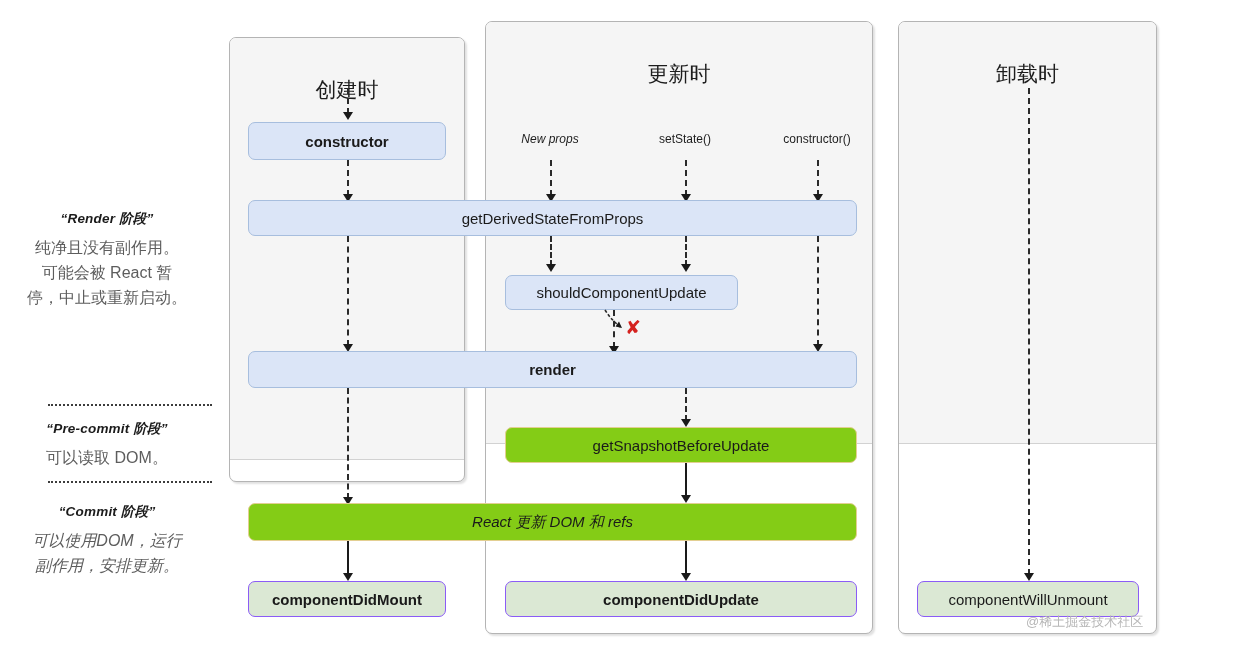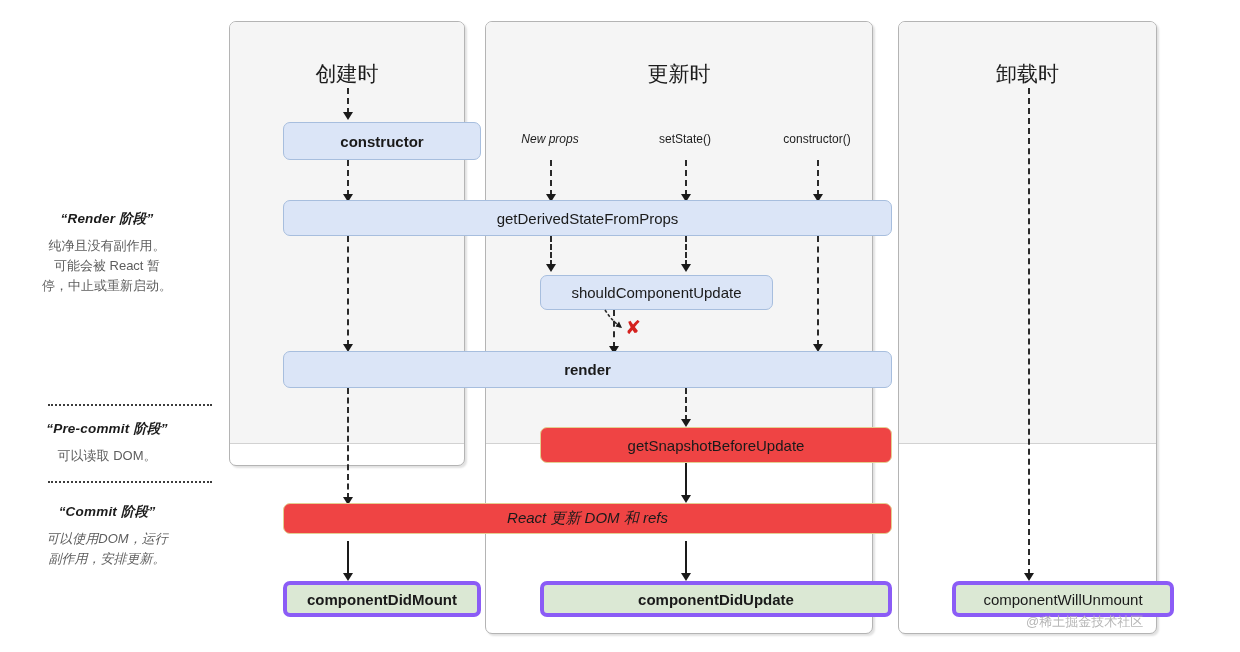--- a/index.html
+++ b/index.html
@@ -33,21 +33,21 @@
   .phase-title {
     font-size: 13.5px;
     font-weight: bold;
     color: #1b1b1b;
     letter-spacing: 0.2px;
     white-space: nowrap;
     font-style: italic;
   }
   .phase-desc {
     margin-top: 8px;
-    font-size: 13px;
+    font-size: 16px;
     line-height: 1.55;
     color: #5d5d5d;
   }
   .dotted-rule {
     position: absolute;
     left: 48px;
     width: 164px;
     height: 0;
     border-top: 2px dotted #3c3c3c;
   }
@@ -84,25 +84,24 @@
   .lbox {
     position: absolute;
     box-sizing: border-box;
     border-radius: 7px;
     display: flex;
     align-items: center;
     justify-content: center;
     font-size: 15px;
     white-space: nowrap;
     z-index: 6;
-    margin-left: 35px;
   }
   .lbox.blue   { background: #dbe5f7; border: 1px solid #a7bede; color: #1a1a1a; }
-  .lbox.yellow { background: #ef4444; border: 1px solid #e3cf92; color: #1a1a1a; }
-  .lbox.green  { background: #dbe8d4; border: 4px solid #8b5cf6; color: #1a1a1a; }
+  .lbox.yellow { background: #84cc16; border: 1px solid #e3cf92; color: #1a1a1a; }
+  .lbox.green  { background: #dbe8d4; border: 1px solid #8b5cf6; color: #1a1a1a; }
   .lbox.bold   { font-weight: bold; }
   .lbox.italic { font-style: italic; }
 
   
   .trigger {
     position: absolute;
     text-align: center;
     font-size: 12px;
     color: #1d1d1d;
     white-space: nowrap;
@@ -174,21 +173,21 @@
   <div class="dotted-rule" style="top:481px;"></div>
 
   <div class="phase-block" style="top:503px;">
     <div class="phase-title">“Commit 阶段”</div>
     <div class="phase-desc" style="white-space:pre-line;font-style:italic;">可以使用DOM，运行
 副作用，安排更新。</div>
   </div>
 
 </div>
 
-<div class="panel" style="left:229px; top:21px; width:236px; height:445px;">
+<div class="panel" style="left:229px; top:37px; width:236px; height:445px;">
   <div class="panel-top" style="height:421px;"></div>
   <div class="panel-title" style="top:38px;">创建时</div>
 </div>
 
 <div class="panel" style="left:485px; top:21px; width:388px; height:613px;">
   <div class="panel-top" style="height:421px;"></div>
   <div class="panel-title" style="top:38px;">更新时</div>
 </div>
 
 <div class="panel" style="left:898px; top:21px; width:259px; height:613px;">
@@ -255,21 +254,21 @@
 <div class="lbox blue bold" style="left:248px; top:122px; width:198px; height:38px;">constructor</div>
 
 <div class="lbox blue" style="left:248px; top:200px; width:609px; height:36px;">getDerivedStateFromProps</div>
 
 <div class="lbox blue" style="left:505px; top:275px; width:233px; height:35px;">shouldComponentUpdate</div>
 
 <div class="lbox blue bold" style="left:248px; top:351px; width:609px; height:37px;">render</div>
 
 <div class="lbox yellow" style="left:505px; top:427px; width:352px; height:36px;">getSnapshotBeforeUpdate</div>
 
-<div class="lbox yellow italic" style="left:248px; top:503px; width:609px; height:31px;">React 更新 DOM 和 refs</div>
+<div class="lbox yellow italic" style="left:248px; top:503px; width:609px; height:38px;">React 更新 DOM 和 refs</div>
 
 <div class="lbox green bold" style="left:248px; top:581px; width:198px; height:36px;">componentDidMount</div>
 
 <div class="lbox green bold" style="left:505px; top:581px; width:352px; height:36px;">componentDidUpdate</div>
 
 <div class="lbox green" style="left:917px; top:581px; width:222px; height:36px;">componentWillUnmount</div>
 
 <div class="watermark" style="left:1026px; top:613px;">@稀土掘金技术社区</div>
 
 </body></html>

